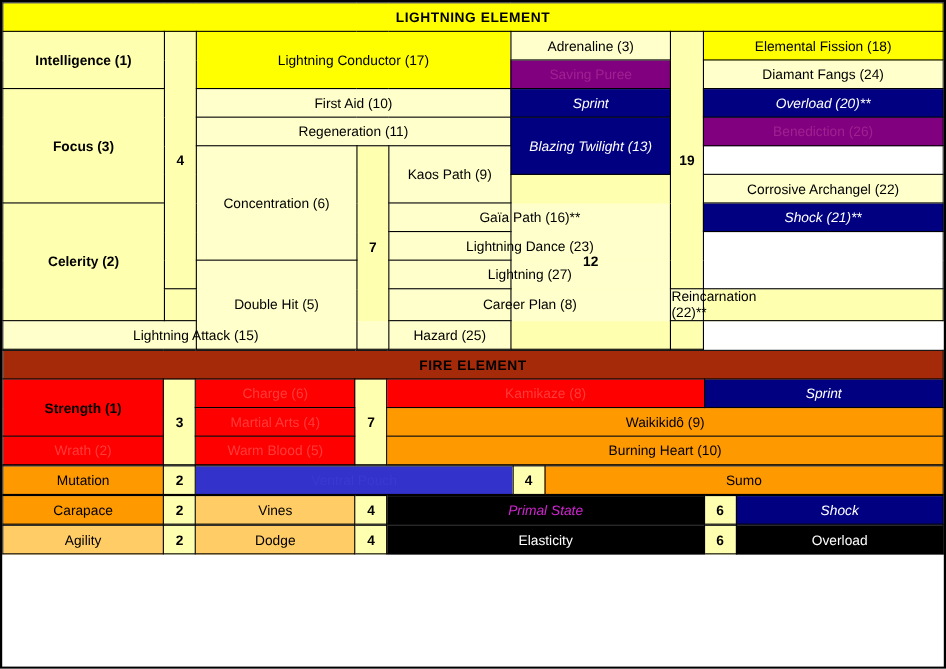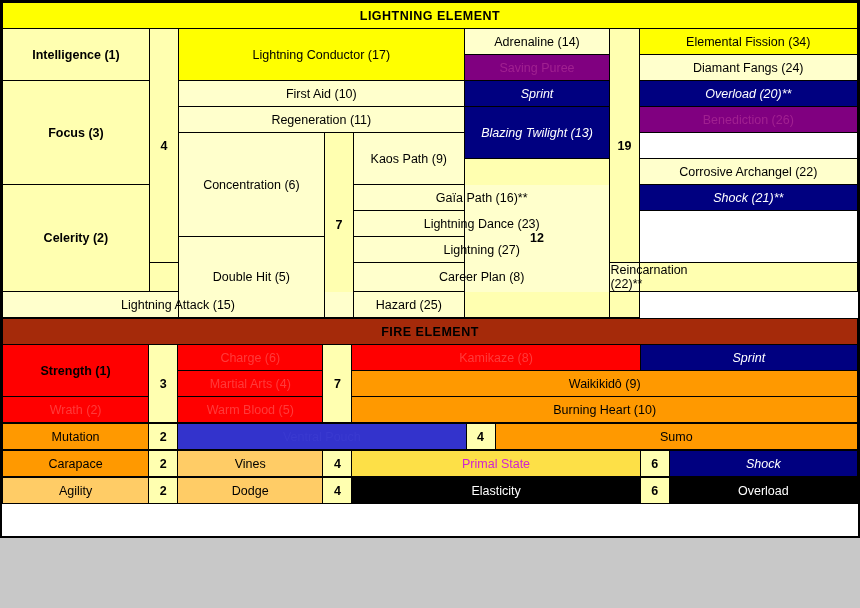--- a/index.html
+++ b/index.html
@@ -1,38 +1,38 @@
 <!DOCTYPE html>
 <html><head>
 <meta charset="utf-8">
 <style>
   html,body{margin:0;padding:0;background:#c8c8c8;}
   body{font-family:"Liberation Sans", sans-serif;}
-  #page{width:860px;height:538px;position:relative;background:#ffffff;border:2px solid #000;box-sizing:border-box;overflow:hidden;}
+  #page{width:860px;height:608px;position:relative;background:#ffffff;border:2px solid #000;box-sizing:border-box;overflow:hidden;}
   table.grid{border-collapse:collapse;table-layout:fixed;width:100%;}
   table.grid td{border:1px solid #000;text-align:center;vertical-align:middle;font-size:12.5px;padding:0;height:25px;}
   .banner{font-size:23px;font-weight:bold;text-align:center;letter-spacing:0.5px;height:33px;}
   .banner-lightning{background:#ffff00;color:#000;}
   .banner-fire{background:#a52a0a;color:#000;}
   .banner-water{background:#2020c0;color:#ffffff;}
   .banner-wood{background:#a52a0a;color:#000;}
   .banner-air{background:#2020c0;color:#ffffff;}
   .attr{background:#ffffb0;font-size:15px;font-weight:bold;text-align:center;margin-top:14px;}
   .num{background:#ffffb0;font-size:17px;font-weight:bold;text-align:center;}
   .pale{background:#ffffcc;}
   .yellow{background:#ffff00;}
   .navy{background:#000080;color:#ffffff;font-style:italic;}
   .purple{background:#800080;color:#a02090;}
   .white{background:#ffffff;}
   .red{background:#ff0000;color:#ff3a3a;}
   .redtext{background:#ff0000;color:#000;font-weight:bold;}
   .orange{background:#ff9900;color:#000;}
   .blue{background:#3333cc;color:#3a3ad0;}
   .bluewhite{background:#000000;color:#ffffff;}
-  .magenta{background:#fde047;color:#d024d0;}
+  .magenta{background:#000000;color:#d024d0;font-style:italic;}
   .orangepale{background:#ffcc66;color:#000;}
   .empty{background:#ffffff;}
 </style>
 </head>
 <body>
 
 <div id="page">
 
   <table class="grid">
     <colgroup>
@@ -47,23 +47,23 @@
     </colgroup>
     <tbody>
         <tr>
       <td colspan="8" class="banner banner-lightning">LIGHTNING ELEMENT</td>
     </tr>
 
     <tr>
       <td rowspan="2" class="attr">Intelligence (1)</td>
       <td rowspan="9" class="num">4</td>
       <td colspan="3" rowspan="2" class="yellow">Lightning Conductor (17)</td>
-      <td class="pale">Adrenaline (14)</td>
+      <td class="pale">Adrenaline (3)</td>
       <td rowspan="9" class="num">19</td>
-      <td class="yellow">Elemental Fission (34)</td>
+      <td class="yellow">Elemental Fission (18)</td>
     </tr>
     <tr>
       <td class="purple">Saving Puree</td>
       <td class="pale">Diamant Fangs (24)</td>
     </tr>
 
     <tr>
       <td rowspan="4" class="attr">Focus (3)</td>
       <td colspan="3" class="pale">First Aid (10)</td>
       <td class="navy">Sprint</td>

